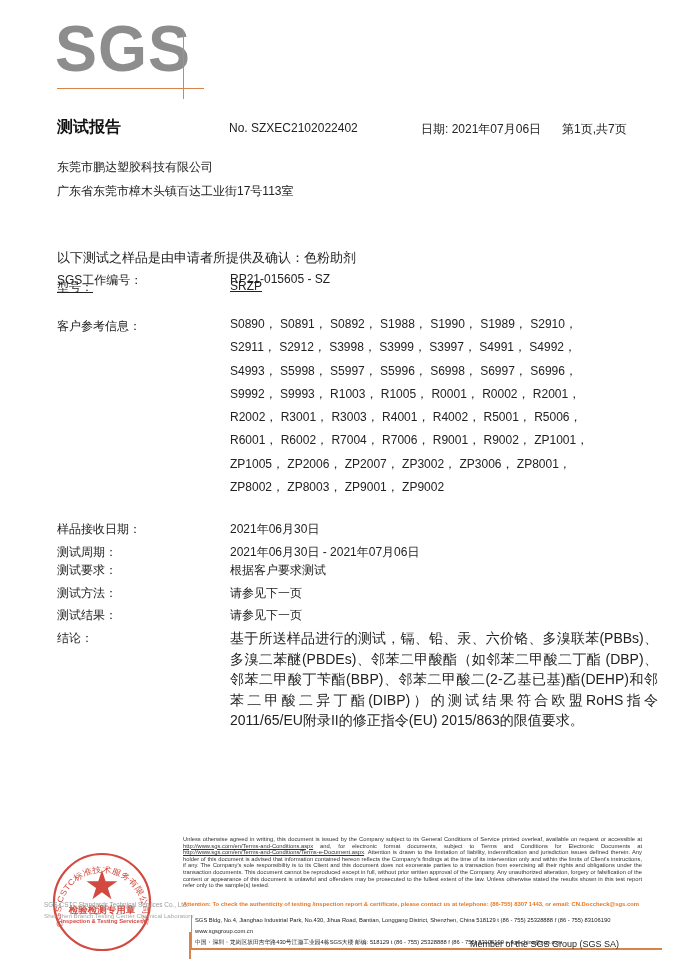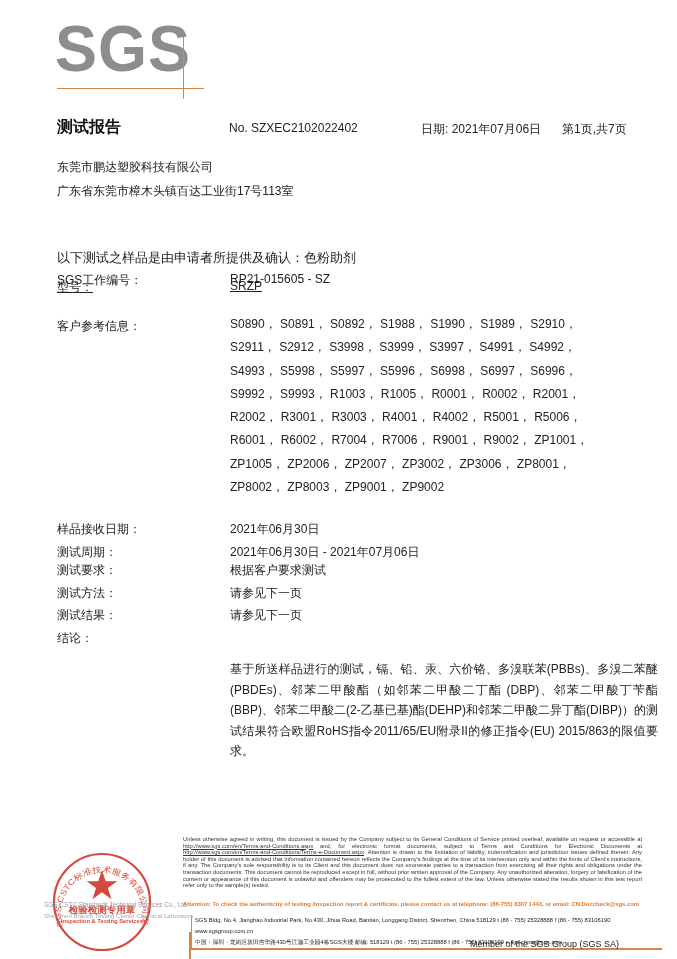--- a/index.html
+++ b/index.html
@@ -32,21 +32,21 @@
   .row-job    .flabel, .row-job    .fvalue { top:272px; }
   .row-model  .flabel, .row-model  .fvalue { top:279px;text-decoration:underline; }
   .row-ref    .flabel { top:318px; }
   .ref-lines  { left:230px; top:313px; font-size:12px; line-height:23.3px; }
   .row-recv   .flabel, .row-recv   .fvalue { top:521px; }
   .row-period .flabel, .row-period .fvalue { top:544px; }
   .row-req    .flabel, .row-req    .fvalue { top:562px; }
   .row-method .flabel, .row-method .fvalue { top:585px;text-align:center; }
   .row-result .flabel, .row-result .fvalue { top:607px; }
   .row-concl  .flabel { top:630px; }
-  .conclusion { left:230px; top:659px; width:428px; font-size:12px; line-height:20.5px; text-align:justify; }
+  .conclusion { left:230px; top:628px; width:428px; font-size:14px; line-height:20.5px; text-align:justify; }
 
   
   .disclaimer { left:183px; top:836px; width:459px; font-size:5.8px; line-height:6.6px;
                 color:#333; text-align:justify; }
   .disclaimer .url { text-decoration:underline; }
   .attention  { left:183px; top:901px; width:459px; font-size:5.9px; line-height:6.6px;
                 color:#e87722; font-weight:bold; }
   .addr-block { left:191px; top:915px; width:452px; font-size:5.8px; line-height:11px;
                 color:#222; border-left:1px solid #999; padding-left:3px; }
   .bottom-rule { left:190px; top:948px; width:472px; height:2px; background:#d6854a; }

